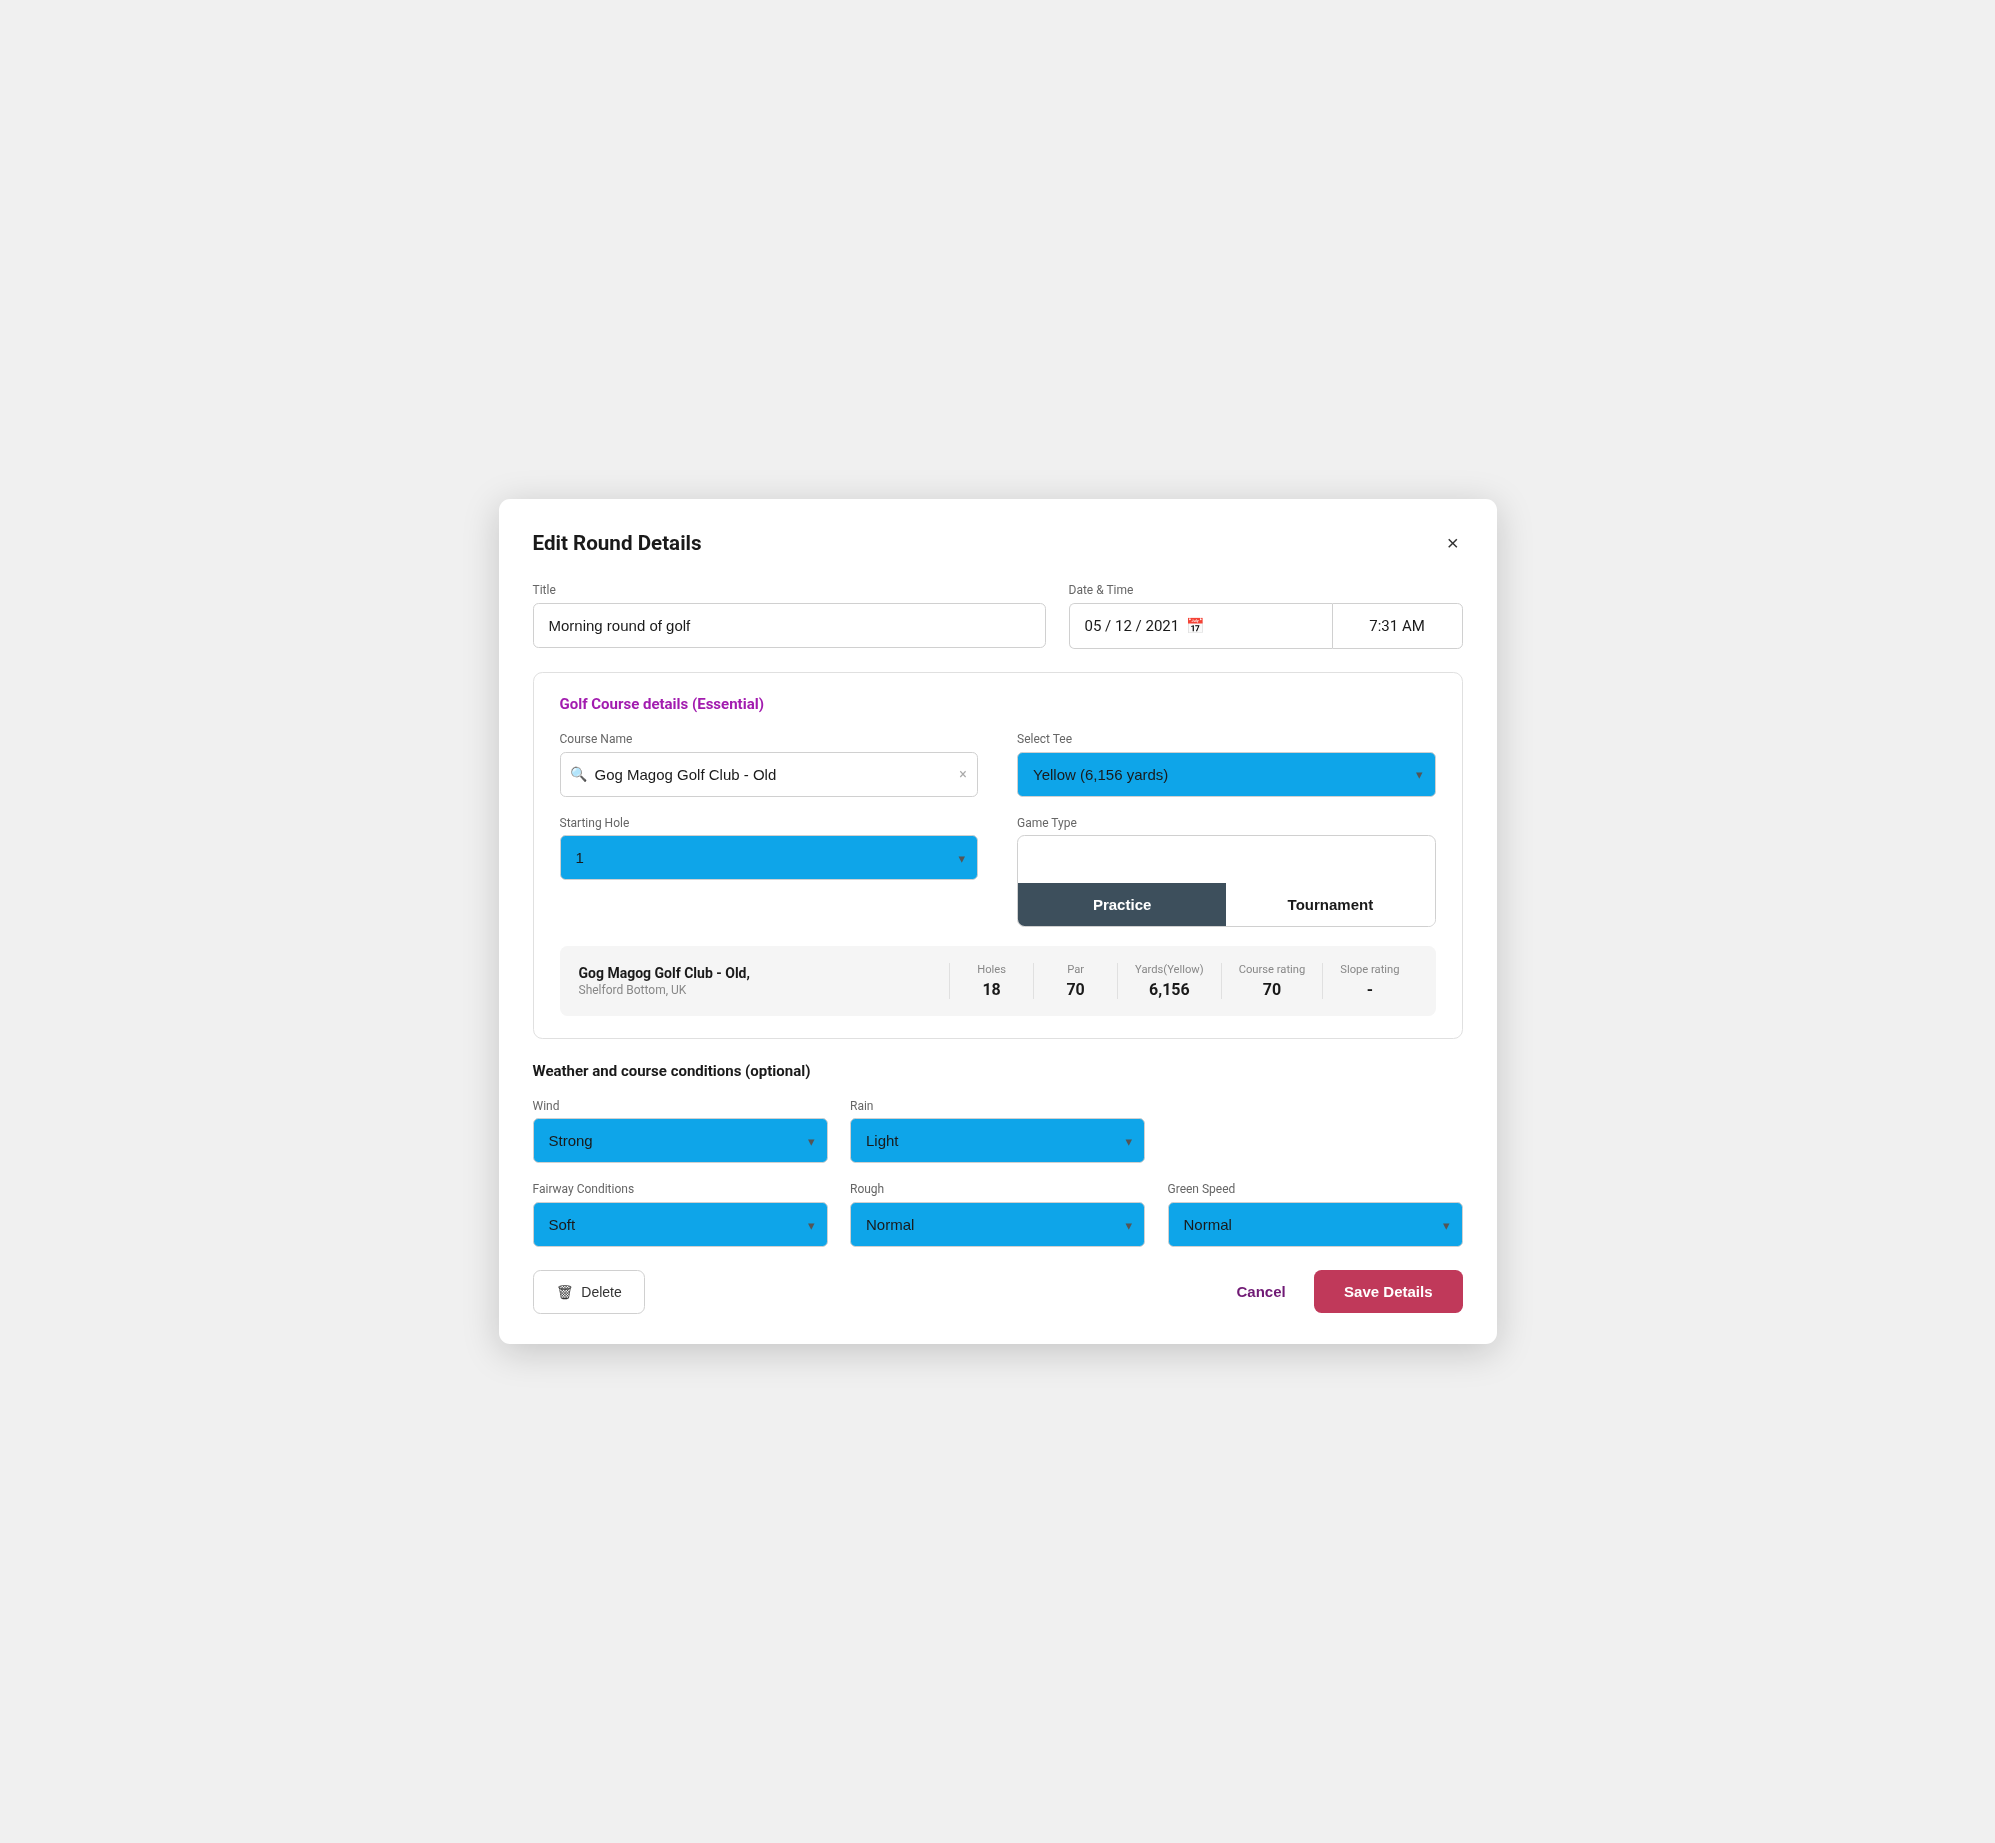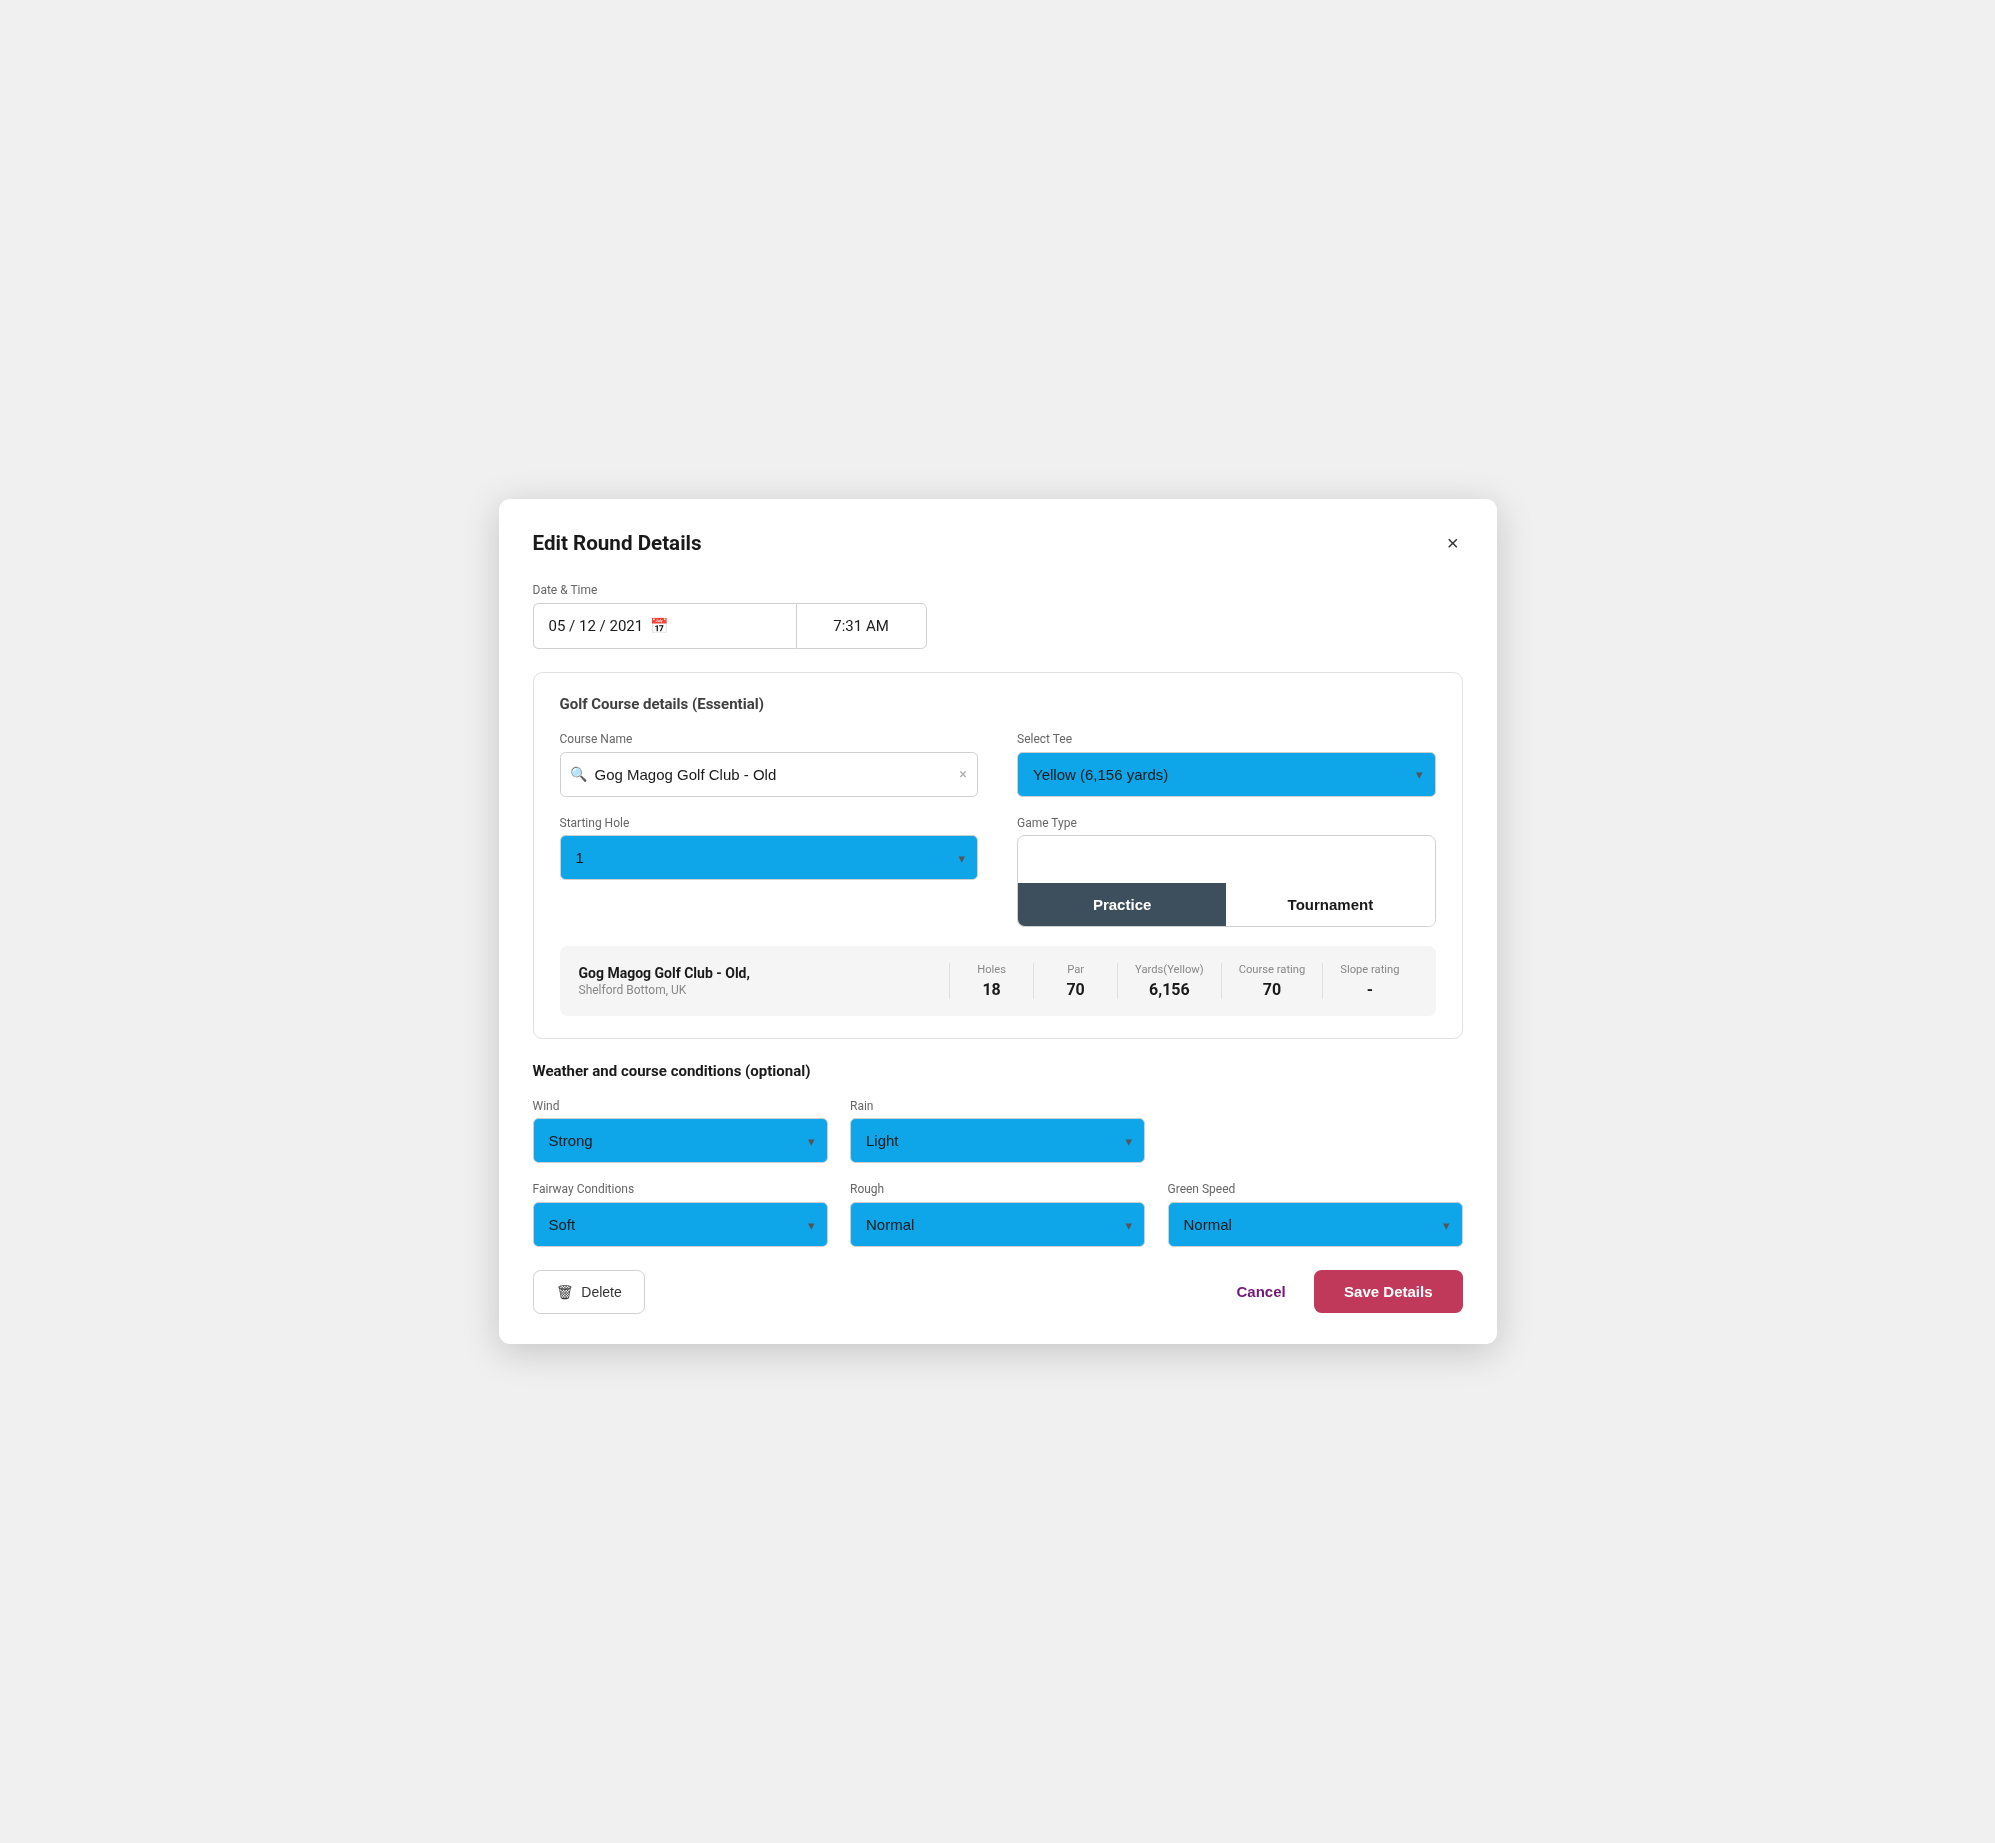--- a/index.html
+++ b/index.html
@@ -105,21 +105,21 @@
     }
     .section-box {
       border: 1.4px solid #e0e0e0;
       border-radius: 9.4px;
       padding: 22.5px 26px;
       margin-bottom: 22.5px;
     }
     .section-title {
       font-size: 15px;
       font-weight: 700;
-      color: #404040;
+      color: #a21caf;
       margin-bottom: 19px;
     }
     .two-col {
       display: flex;
       gap: 39px;
       margin-bottom: 19px;
     }
     .two-col > * {
       flex: 1;
     }
@@ -309,20 +309,24 @@
 <body>
 
 <div class="modal">
 
   <div class="modal-header">
     <span class="modal-title">Edit Round Details</span>
     <button class="close-btn">×</button>
   </div>
 
   <div class="top-fields">
+    <div class="field-group title-group">
+      <label class="field-label">Title</label>
+      <input class="text-input" type="text" value="Morning round of golf" style="">
+    </div>
     <div class="field-group datetime-group">
       <label class="field-label">Date &amp; Time</label>
       <div class="datetime-inner">
         <div class="date-input">
           <span>05 / 12 / 2021</span>
           <span class="calendar-icon">📅</span>
         </div>
         <div class="time-input">
           <span>7:31 AM</span>
         </div>

